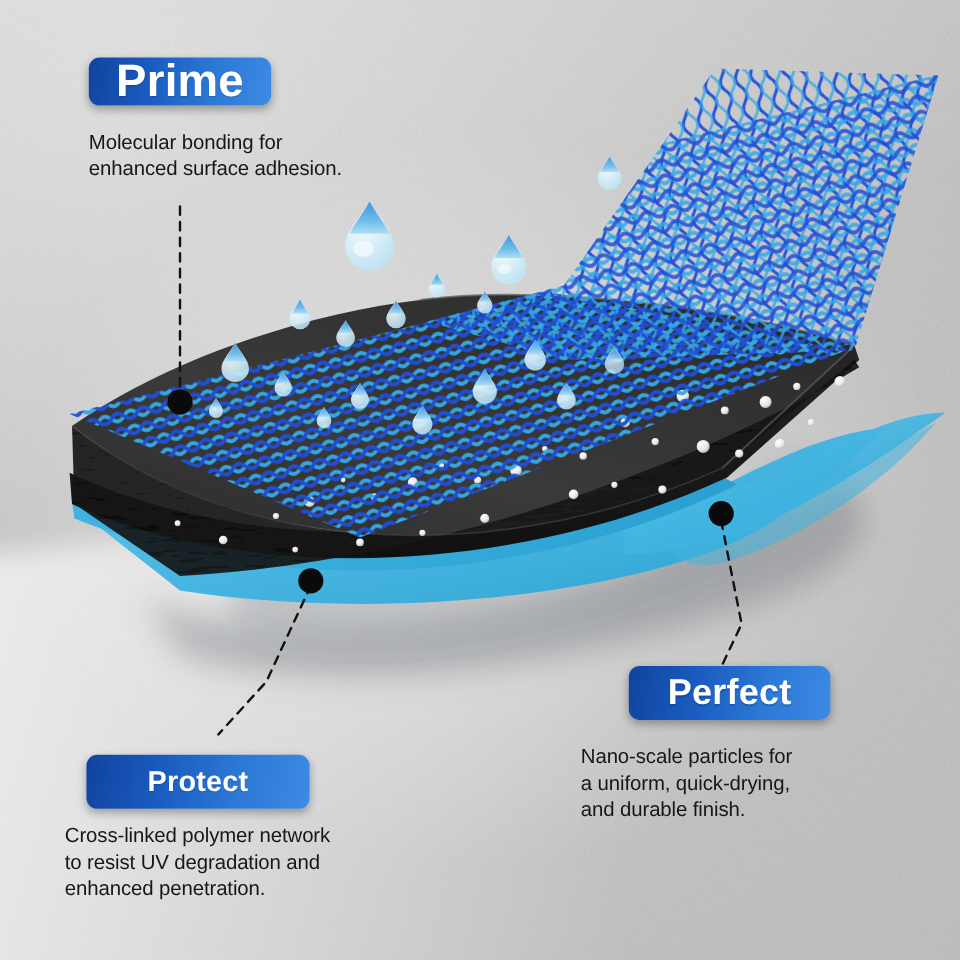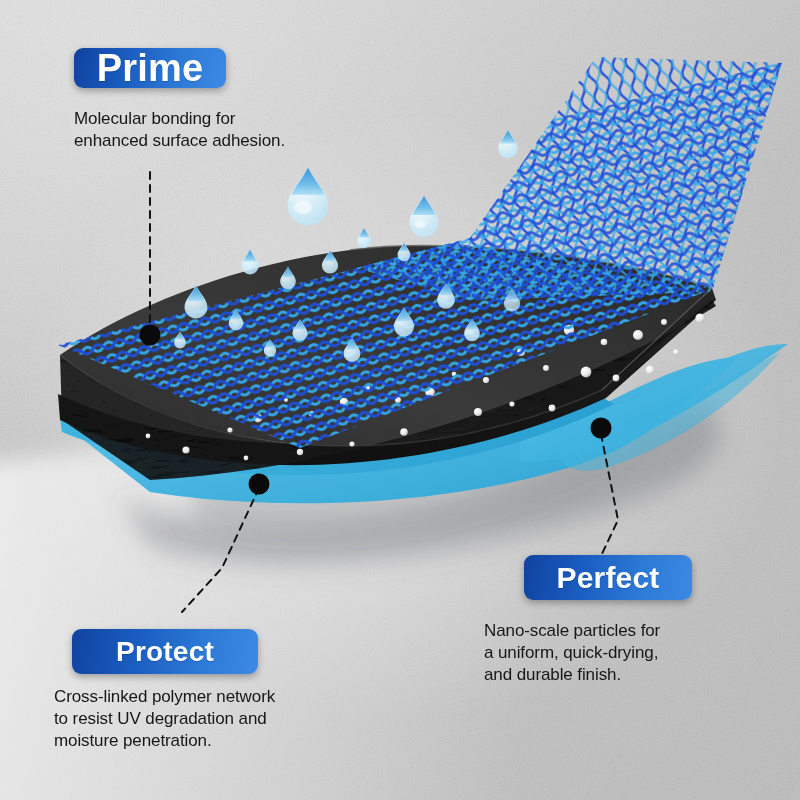--- a/index.html
+++ b/index.html
@@ -79,21 +79,21 @@
     line-height: 1.30;
     white-space: pre-line;
     letter-spacing: -0.1px;
   }
 
   
   #badge-prime { left: 74px;  top: 48px;  width: 152px; height: 40px; font-size: 38px; }
   #desc-prime  { left: 74px;  top: 108px; width: 350px; }
 
   
-  #badge-protect { left: 72px; top: 629px; width: 186px; height: 45px; font-size: 28px; }
+  #badge-protect { left: 72px; top: 629px; width: 186px; height: 45px; font-size: 24px; }
   #desc-protect  { left: 54px; top: 686px; width: 390px; }
 
   
   #badge-perfect { left: 487px; top: 555px; width: 168px; height: 45px; font-size: 30px; margin-left: 37px; }
   #desc-perfect  { left: 484px; top: 620px; width: 320px; }
 
   
   #art {
     position: absolute;
     left: 0; top: 0;
@@ -378,20 +378,20 @@
     </g>
   </svg>
 
   <div class="badge" id="badge-prime">Prime</div>
   <div class="desc" id="desc-prime">Molecular bonding for
 enhanced surface adhesion.</div>
 
   <div class="badge" id="badge-protect">Protect</div>
   <div class="desc" id="desc-protect">Cross-linked polymer network
 to resist UV degradation and
-moisture penetration.</div>
+enhanced penetration.</div>
 
   <div class="badge" id="badge-perfect">Perfect</div>
   <div class="desc" id="desc-perfect">Nano-scale particles for
 a uniform, quick-drying,
 and durable finish.</div>
 
 </div>
 
 </body></html>

